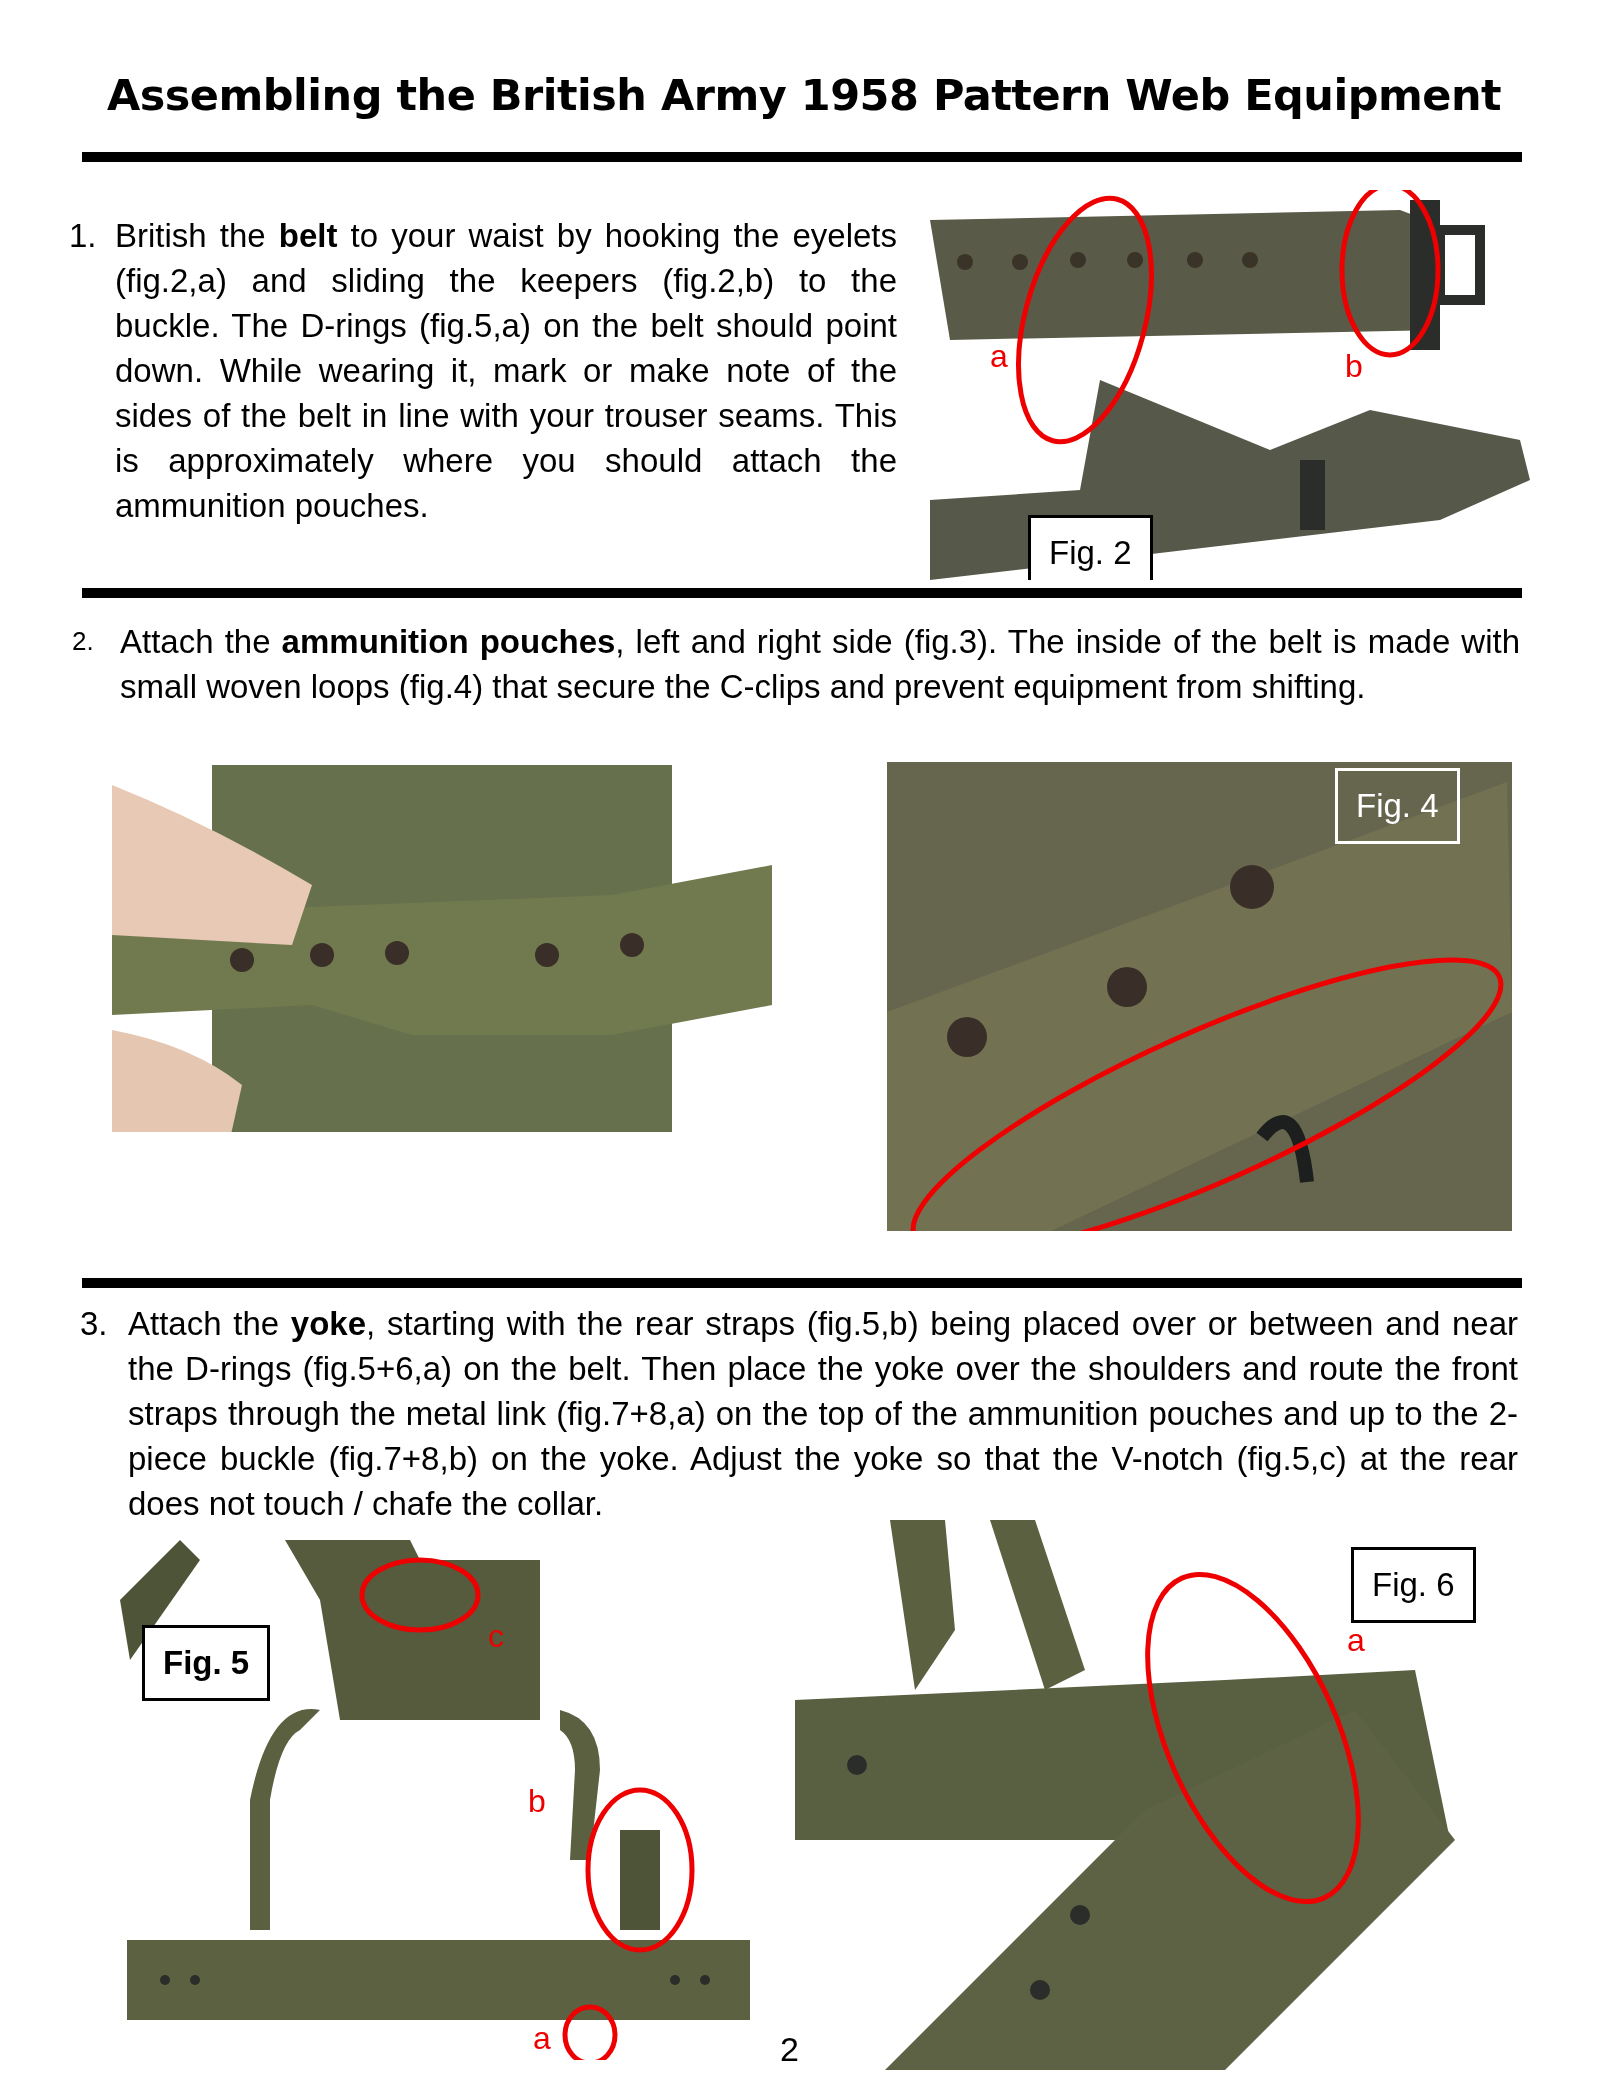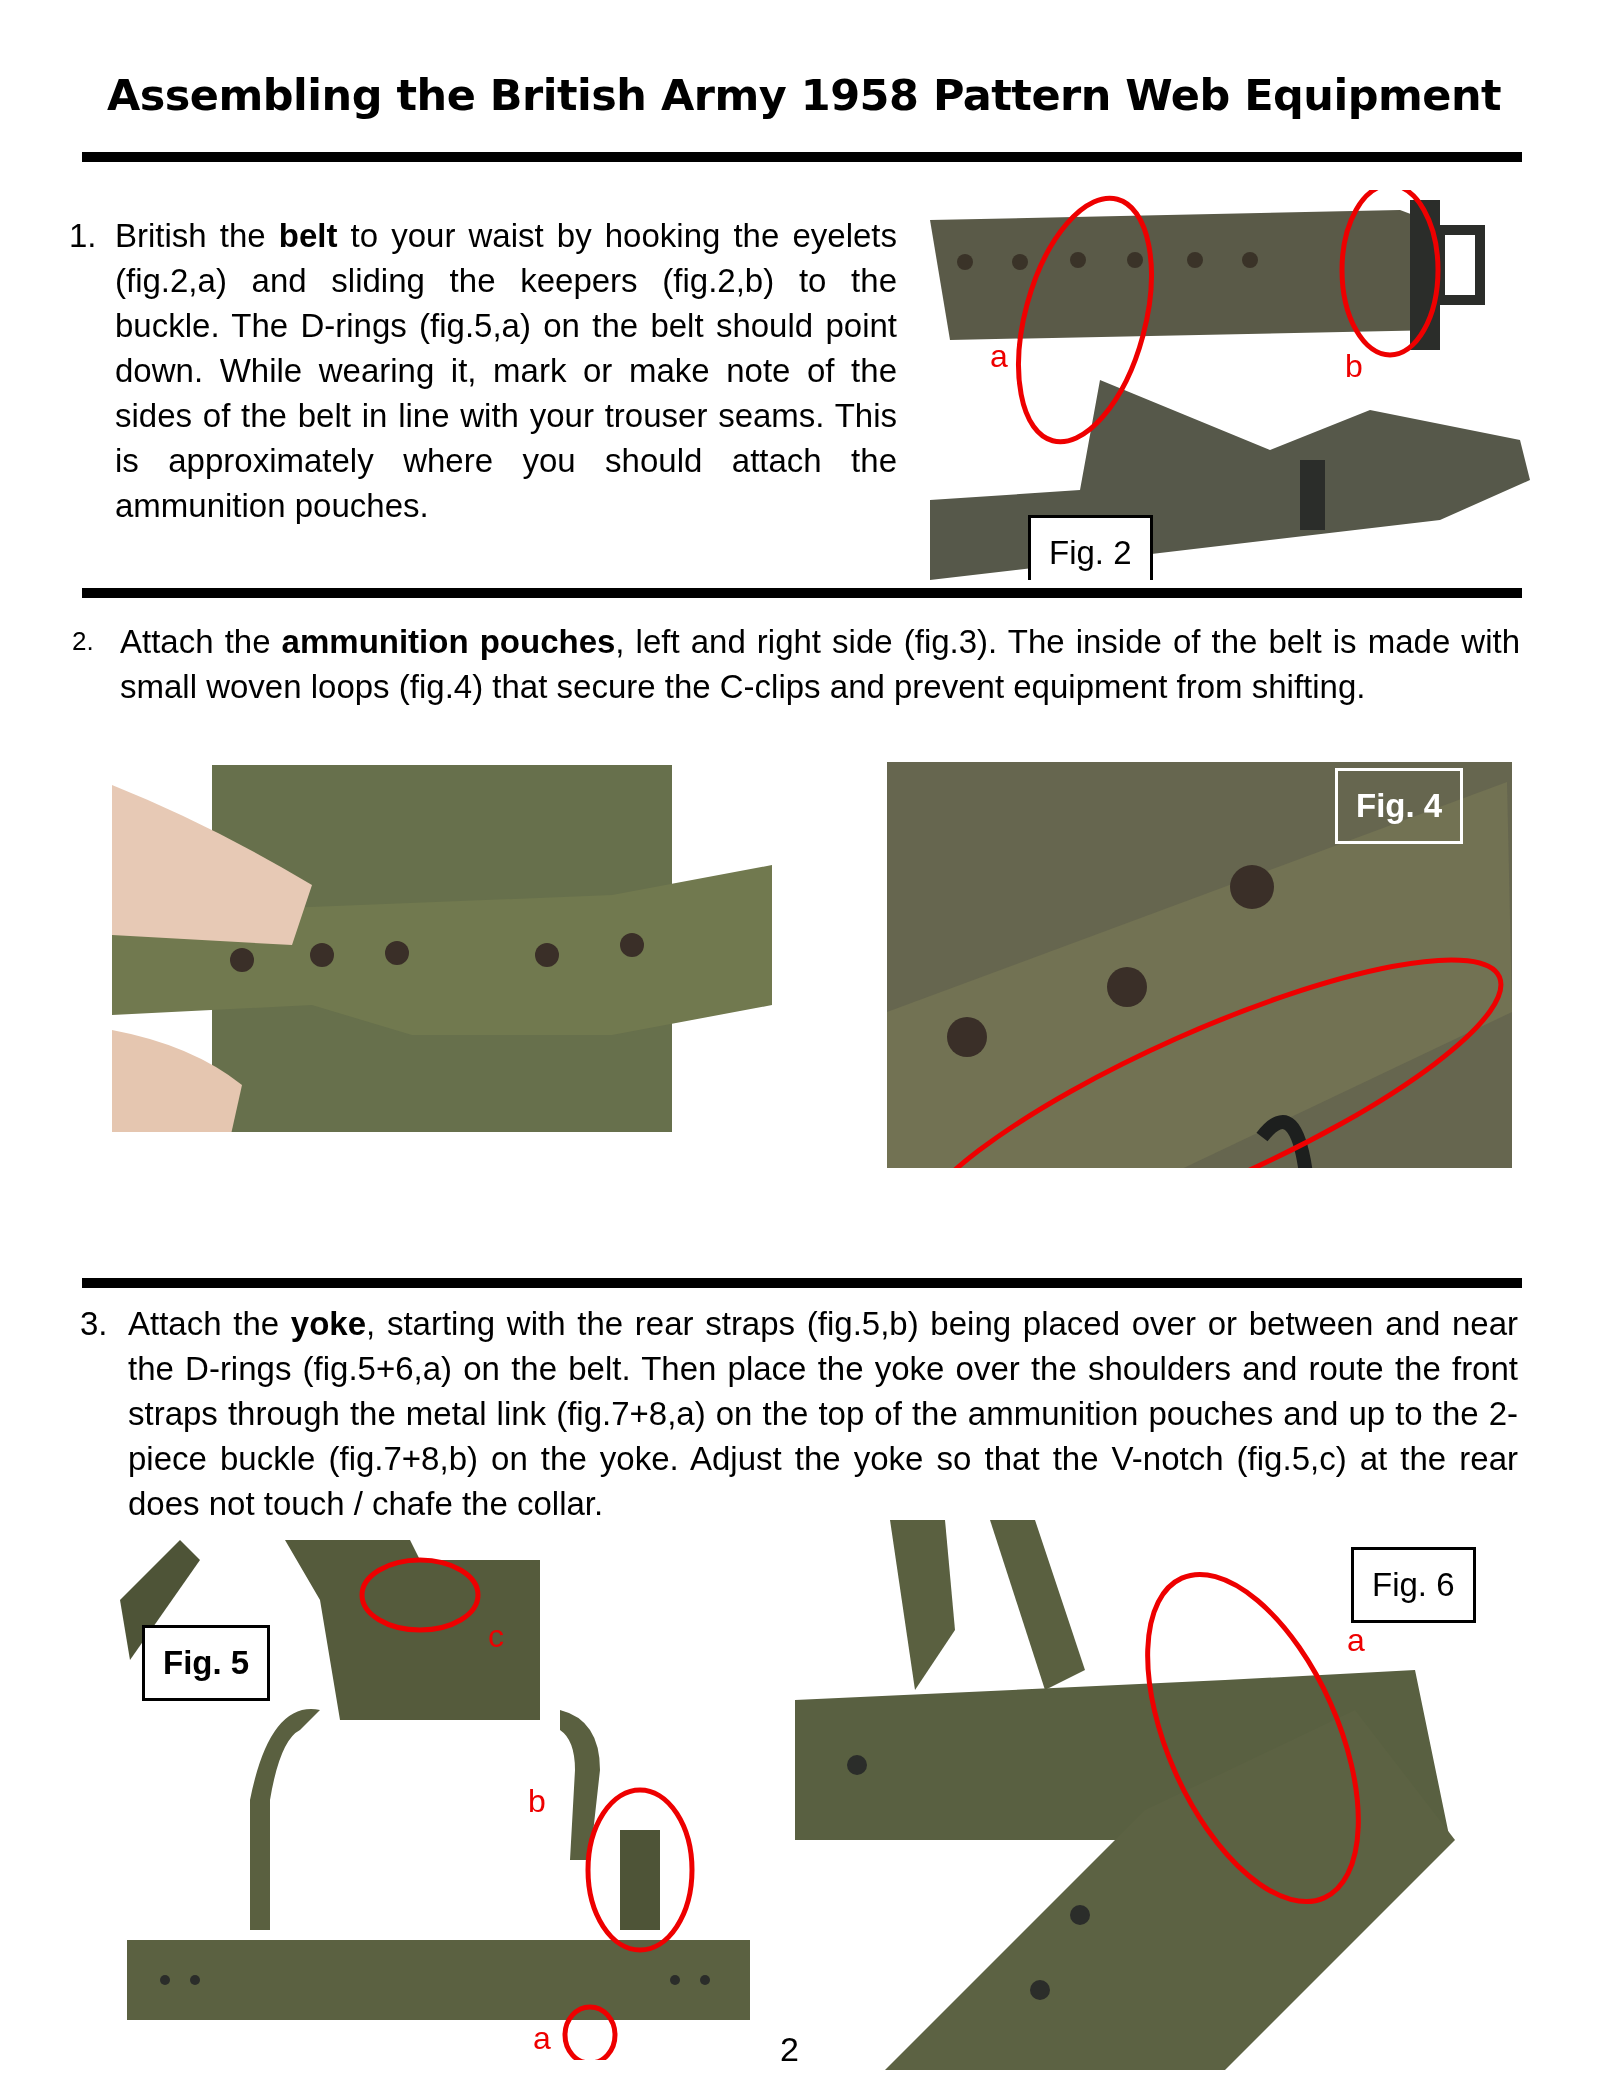--- a/index.html
+++ b/index.html
@@ -68,21 +68,21 @@
         <circle cx="285" cy="188" r="12"></circle>
         <circle cx="435" cy="190" r="12"></circle>
         <circle cx="520" cy="180" r="12"></circle>
       </g>
     <path d="M0 20 Q100 60 200 120 L180 180 L0 170 Z" fill="#e7c9b5"></path>
     <path d="M0 265 Q80 280 130 320 L110 410 L0 410 Z" fill="#e5c6b0"></path>
   </svg>
   <div class="figlabel" style="left:535px;top:427px;">Fig. 3</div>
 </div>
 
-<div class="photo" style="left:887px;top:762px;width:625px;height:406px;font-weight:bold;">
+<div class="photo" style="left:887px;top:762px;width:625px;height:469px;">
   <svg width="625" height="490">
     <rect width="625" height="490" fill="#66664f"></rect>
     <path d="M0 250 L620 20 L625 250 L120 490 L0 490 Z" fill="#727253"></path>
     <g fill="#3a2f28">
         <circle cx="80" cy="275" r="20"></circle>
         <circle cx="240" cy="225" r="20"></circle>
         <circle cx="365" cy="125" r="22"></circle>
       </g>
     <path d="M375 375 Q410 330 420 420" stroke="#1d1f1e" stroke-width="14" fill="none"></path>
     <ellipse cx="320" cy="345" rx="320" ry="75" transform="rotate(-24 320 345)" fill="none" stroke="#e00" stroke-width="5"></ellipse>

